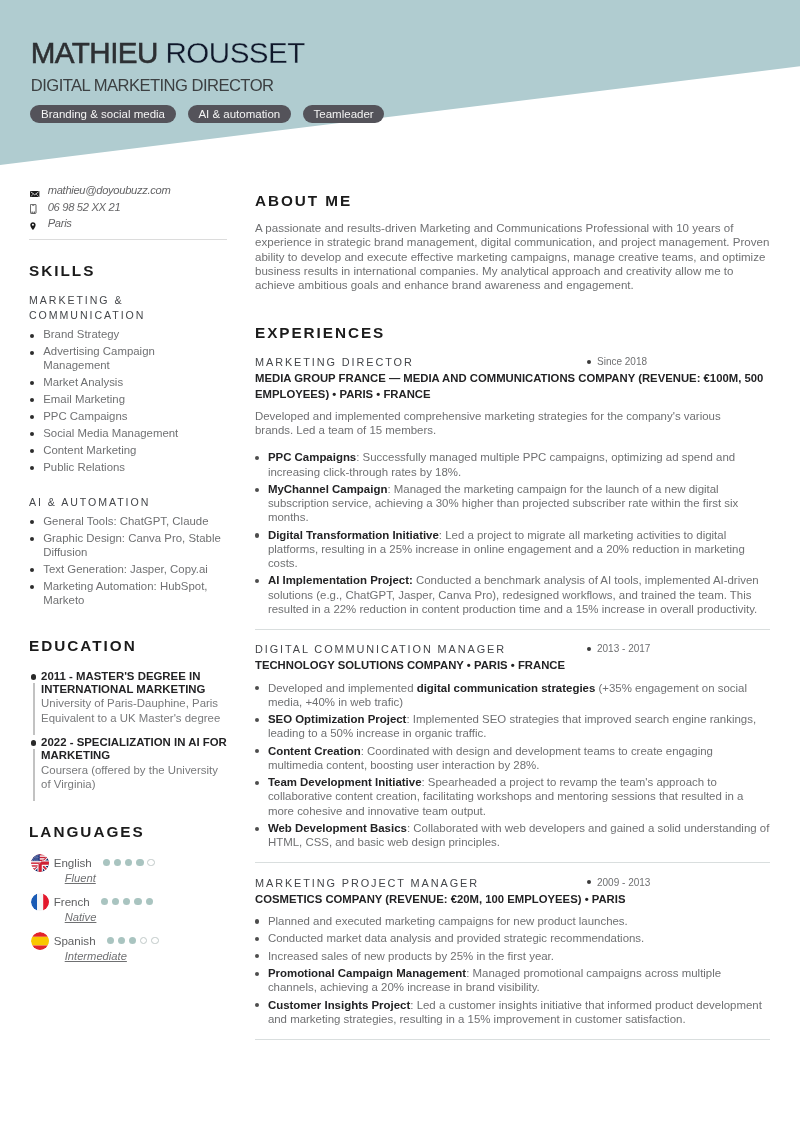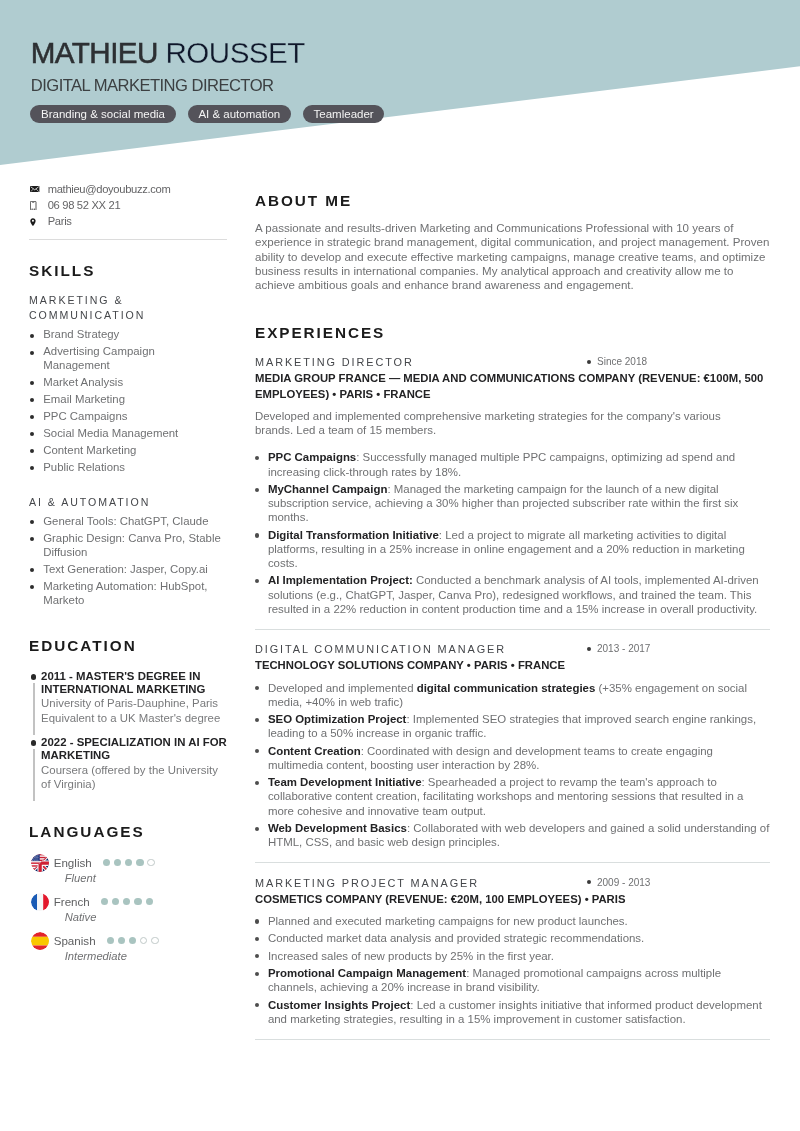--- a/index.html
+++ b/index.html
@@ -25,21 +25,21 @@
   .tags{position:absolute;left:30.3px;top:105.1px;display:flex;gap:12px;}
   .tag{background:#54535a;color:#f4f4f4;border-radius:9px;
        font-size:11.5px;line-height:18px;height:18px;padding:0 10.7px;white-space:nowrap;
        box-sizing:border-box;flex:0 0 auto;}
 
   
   .left{position:absolute;left:29px;top:181px;width:204px;}
   .right{position:absolute;left:255px;top:193px;width:515px;}
 
   
-  .crow{display:flex;align-items:center;height:16.3px;}
+  .crow{display:flex;align-items:flex-end;height:16.3px;font-style:italic;}
   .crow .ico{width:18.7px;flex:0 0 18.7px;display:flex;align-items:center;justify-content:flex-start;padding-left:1.2px;box-sizing:border-box;}
   .crow .ctext{font-size:11.2px;color:#646466;line-height:13px;letter-spacing:-0.32px;}
   .hr-left{height:1px;background:#dcdcdc;width:198px;margin-top:9px;}
 
   
   .sec-title{font-size:15.3px;font-weight:700;color:#1b1b1b;letter-spacing:2.0px;
      line-height:16px;}
   .blk-skills{padding-top:23px;}
   .grp{padding-top:14.5px;}
   .grp + .grp{padding-top:17px;}
@@ -74,21 +74,21 @@
      margin-right:4.5px;margin-top:-1px;margin-left:1.9px;position:relative;}
   .lang-flag svg{display:block;width:18.3px;height:18.3px;}
   .lang-txt{flex:1;}
   .lang-top{display:flex;align-items:center;height:15px;}
   .lang-name{font-size:11.6px;color:#5e5f61;line-height:15px;}
   .lang-dots{display:flex;gap:3.9px;margin-left:11px;align-items:center;}
   .ldot{width:7.3px;height:7.3px;border-radius:50%;box-sizing:border-box;}
   .ldot.on{background:#a9c4c0;}
   .ldot.off{background:transparent;border:1.05px solid #c0c9c8;}
   .lang-lvl{display:block;font-size:11.2px;font-style:italic;color:#6f7072;line-height:16px;
-     margin-left:11px;}
+     margin-left:11px;text-decoration:underline;}
 
   
   .r-sec-title{font-size:15.3px;font-weight:700;color:#1b1b1b;letter-spacing:1.95px;
      line-height:15px;}
   .blk-exp{margin-top:33px;}
   .job{margin-top:14px;}
   .hr-right + .job{margin-top:11.5px;}
   .job-company{margin-top:1px;}
   .hr-right{margin-top:13px;}
   .about-text{font-size:11.55px;color:#6f7072;line-height:14.3px;letter-spacing:0.01px;margin-top:13px;}

